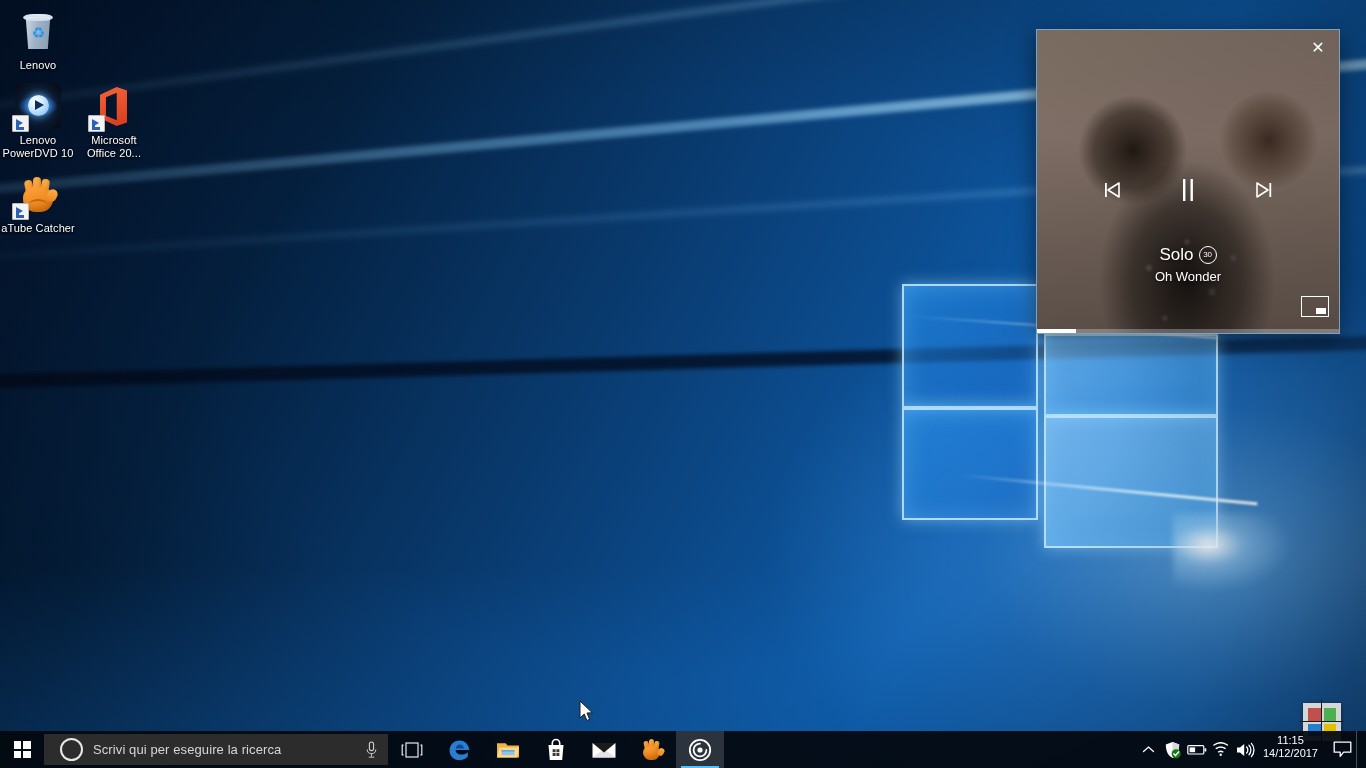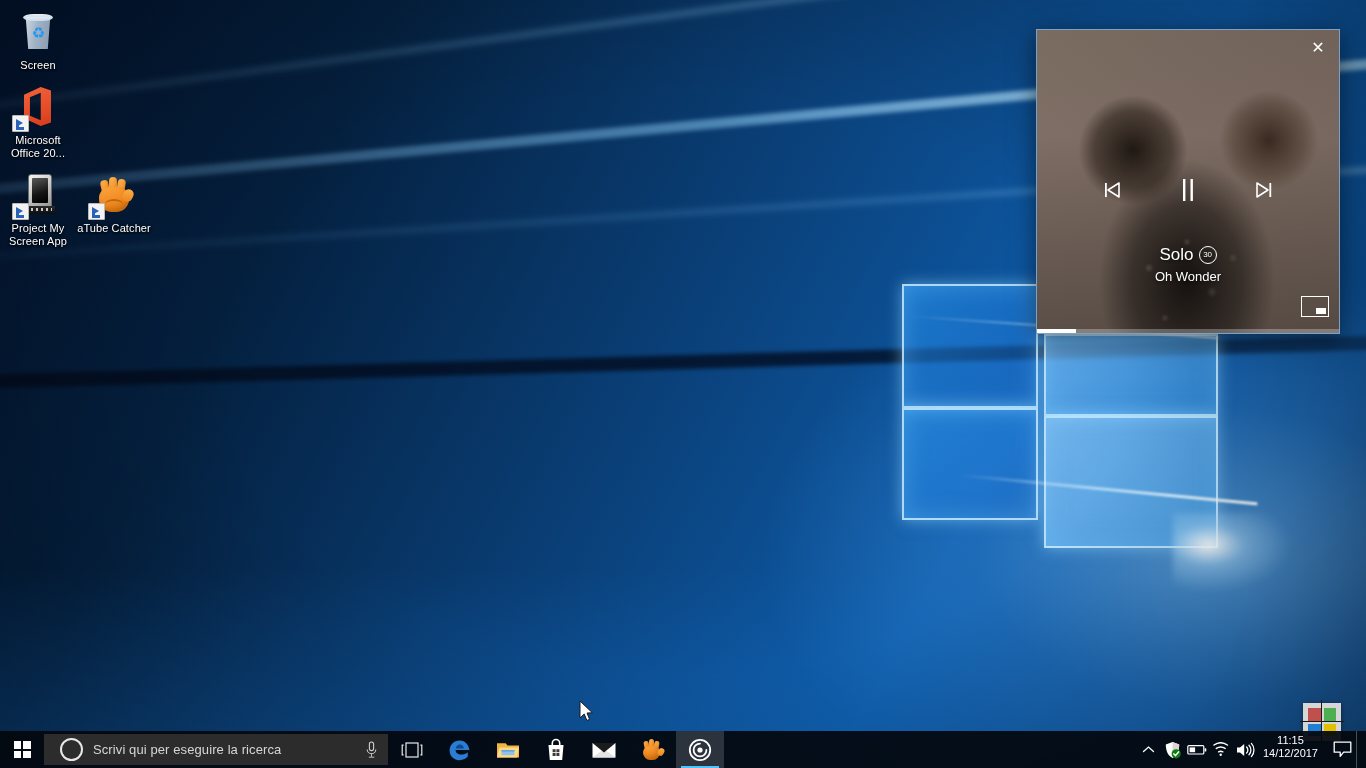--- a/index.html
+++ b/index.html
@@ -527,51 +527,50 @@
 
     <div class="icon-row">
       <div class="desk-icon">
         <div class="desk-icon-img">
           <div class="ico-bin">
             <div class="bin-body"></div>
             <div class="bin-lid"></div>
             <div class="bin-recycle">♻</div>
           </div>
         </div>
-        <div class="desk-icon-label">Screen</div>
+        <div class="desk-icon-label">Lenovo</div>
       </div>
 
     </div>
 
     <div class="icon-row">
+      <div class="desk-icon">
+        <div class="desk-icon-img">
+          <div class="ico-dvd">
+            <div class="dvd-eye"></div>
+            <div class="dvd-circle"></div>
+            <div class="dvd-play"></div>
+          </div>
+          <div class="shortcut-arrow"></div>
+        </div>
+        <div class="desk-icon-label">Lenovo PowerDVD 10</div>
+      </div>
 
       <div class="desk-icon">
         <div class="desk-icon-img">
           <div class="ico-office">
               <div class="office-shape"></div>
             </div>
           <div class="shortcut-arrow"></div>
         </div>
         <div class="desk-icon-label">Microsoft Office 20...</div>
       </div>
     </div>
 
     <div class="icon-row">
-      <div class="desk-icon">
-        <div class="desk-icon-img">
-          <div class="ico-pms">
-            <div class="pms-phone">
-                <div class="pms-screen"></div>
-              </div>
-            <div class="pms-base"></div>
-          </div>
-          <div class="shortcut-arrow"></div>
-        </div>
-        <div class="desk-icon-label">Project My Screen App</div>
-      </div>
 
       <div class="desk-icon">
         <div class="desk-icon-img">
           <div class="ico-atube">
             <div class="glove-finger gf1"></div>
             <div class="glove-finger gf2"></div>
             <div class="glove-finger gf3"></div>
             <div class="glove-palm"></div>
             <div class="glove-thumb"></div>
             <div class="glove-crease"></div>

